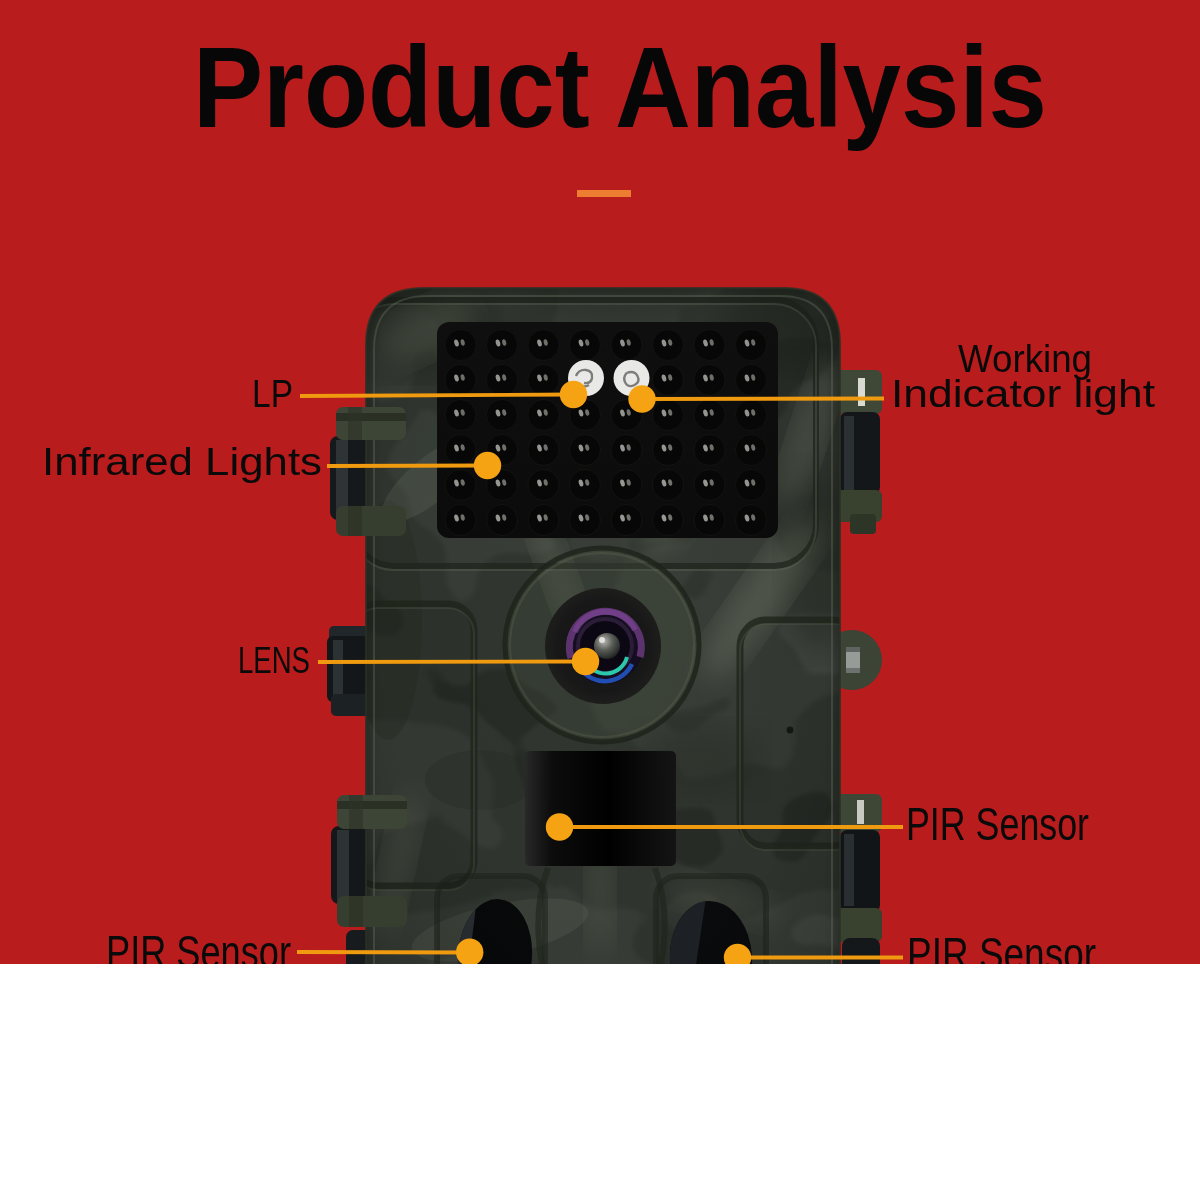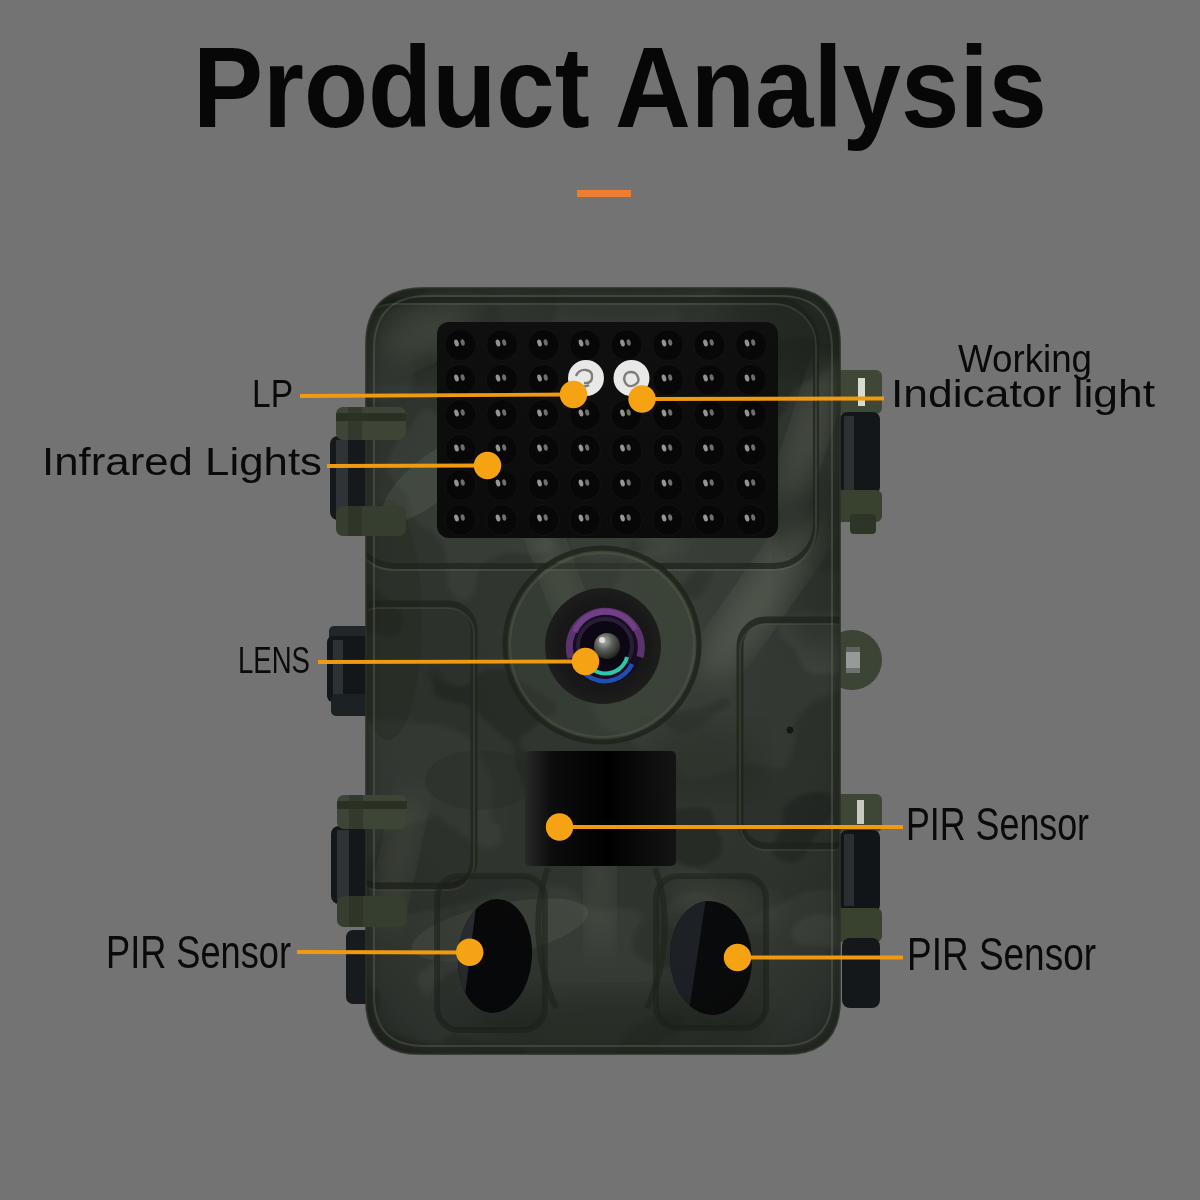--- a/index.html
+++ b/index.html
@@ -1,16 +1,16 @@
 <!DOCTYPE html>
 <html><head>
 <meta charset="utf-8">
 <style>
   html,body{margin:0;padding:0;background:#ffffff;}
-  #stage{position:relative;width:1200px;height:1200px;background:#737373;overflow:hidden;}
+  #stage{position:relative;width:1200px;height:964px;background:#b91c1c;overflow:hidden;}
   svg{position:absolute;left:0;top:0;}
   text{font-family:"Liberation Sans",sans-serif;}
 </style>
 </head>
 <body>
 <div id="stage">
 <svg width="1200" height="1200" viewBox="0 0 1200 1200">
 <defs>
   <filter id="camoF" x="-5%" y="-5%" width="110%" height="110%" color-interpolation-filters="sRGB">
     <feTurbulence type="fractalNoise" baseFrequency="0.0045 0.0055" numOctaves="3" seed="7" result="n"></feTurbulence>

